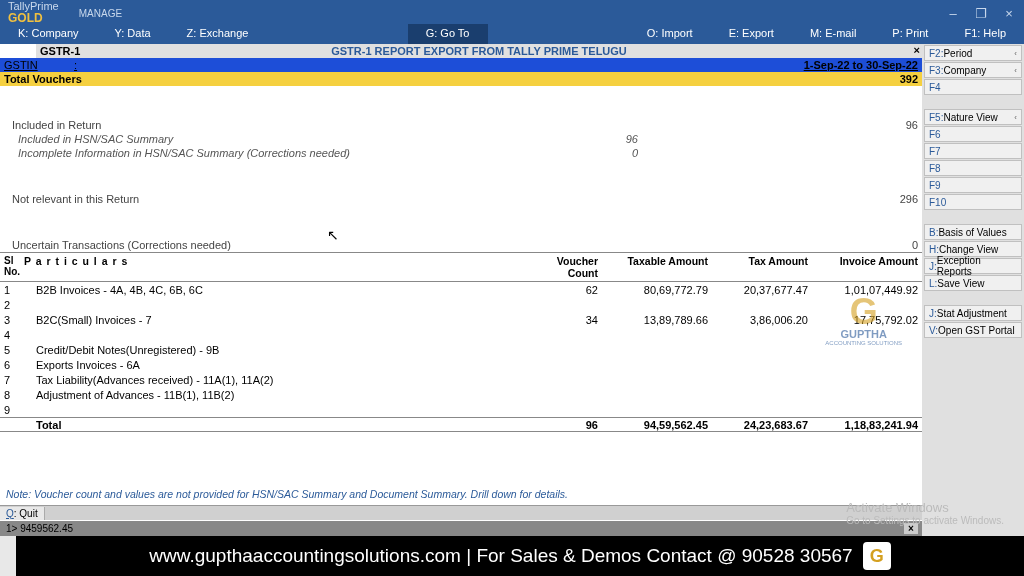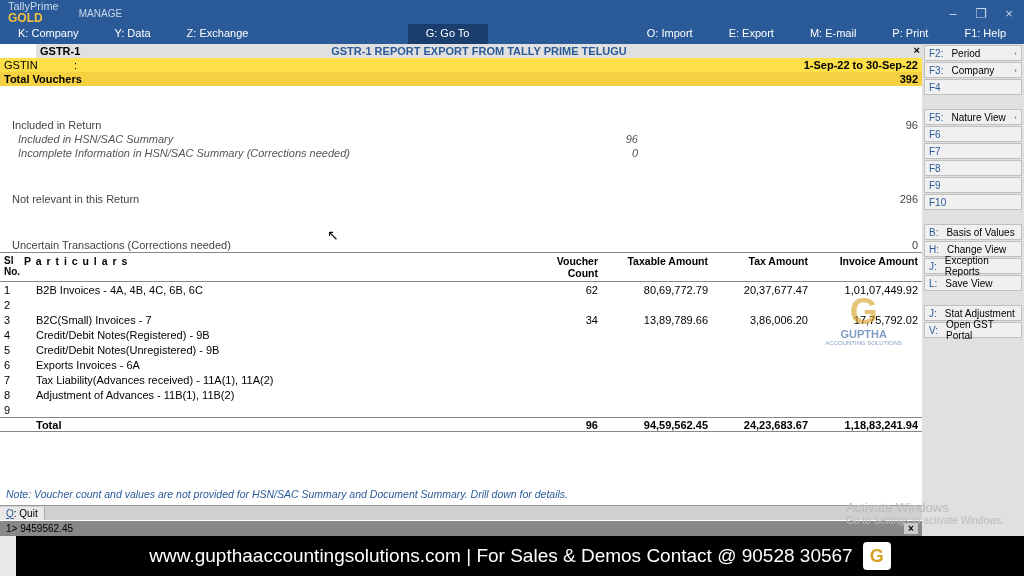--- a/index.html
+++ b/index.html
@@ -19,21 +19,21 @@
 .menu-spacer { flex: 1; }
 
 .content { position: absolute; top: 44px; left: 0; right: 0; bottom: 40px; background: #f4f4f4; display: flex; }
 .main { flex: 1; background: #fff; position: relative; font-size: 11px; }
 .side { width: 102px; background: #e0e0e0; }
 
 .hdr-row { display: flex; align-items: center; height: 14px; font-size: 11px; padding: 0 4px; }
 .gstr-title { background: #e0e0e0; font-weight: bold; position: relative; margin-left: 36px; }
 .gstr-title .close-x { position: absolute; right: 2px; top: 0; font-weight: bold; cursor: pointer; }
 .gstr-center { position: absolute; left: 50%; transform: translateX(-50%); font-weight: bold; color: #2b5a99; }
-.gstin-row { background: #fde047; }
+.gstin-row { background: #1d4ed8; text-decoration: underline; }
 .gstin-row span:first-child { width: 70px; display: inline-block; }
 .period { margin-left: auto; font-weight: bold; }
 .part-hdr { background: #e0e0e0; font-weight: bold; }
 .yellow-row { background: #f5d040; font-weight: bold; }
 .sub-row { padding-left: 18px; font-style: italic; color: #555; }
 .sub-row2 { padding-left: 12px; color: #444; margin-top: 32px; }
 
 .table-hdr { display: flex; padding: 2px 4px; border-top: 1px solid #888; border-bottom: 1px solid #888; font-weight: bold; font-size: 10.5px; }
 .col-sl { width: 20px; }
 .col-part { flex: 1; letter-spacing: 1px; }
@@ -51,21 +51,21 @@
 
 .note { color: #2b5a99; font-style: italic; font-size: 10.5px; padding: 4px 6px; position: absolute; bottom: 32px; left: 0; right: 0; }
 
 .quit-bar { position: absolute; bottom: 16px; left: 0; right: 0; background: #d0d0d0; height: 15px; display: flex; font-size: 10px; align-items: center; border-top: 1px solid #999; }
 .quit-item { background: #e8e8e8; padding: 1px 6px; border-right: 1px solid #aaa; }
 .quit-item .u { color: #2b5a99; text-decoration: underline; }
 
 .calc-bar { position: absolute; bottom: 0; left: -102px; right: 0; background: #888; height: 15px; color: #fff; font-size: 10px; display: flex; align-items: center; padding: 0 4px; }
 .calc-bar .close-calc { margin-left: auto; font-weight: bold; cursor: pointer; color: #000; background: #ccc; width: 14px; text-align: center; }
 
-.side-item { background: #f0f0f0; border: 1px solid #c0c0c0; margin: 1px 2px; padding: 2px 4px; font-size: 10px; height: 16px; display: flex; align-items: center; cursor: pointer; gap: 8px; }
+.side-item { background: #f0f0f0; border: 1px solid #c0c0c0; margin: 1px 2px; padding: 2px 4px; font-size: 10px; height: 16px; display: flex; align-items: center; cursor: pointer; }
 .side-item .k { color: #2b5a99; }
 .side-item .arrow { margin-left: auto; font-size: 8px; color: #666; }
 .side-item.dim { color: #aaa; }
 .side-gap { height: 12px; }
 
 .watermark { position: absolute; right: 20px; bottom: 190px; opacity: 0.6; font-size: 9px; text-align: center; color: #2b5a99; }
 .watermark .g { font-size: 36px; font-weight: bold; color: #d4a020; line-height: 0.9; }
 
 .activate { position: absolute; right: 20px; bottom: 50px; color: #bbb; font-size: 13px; text-align: left; }
 .activate .sm { font-size: 10px; }
@@ -172,21 +172,20 @@
         <div class="data-row">
           <div class="col-sl">3</div>
           <div class="col-part-d">B2C(Small) Invoices - 7</div>
           <div class="col-vc">34</div>
           <div class="col-ta">13,89,789.66</div>
           <div class="col-tx">3,86,006.20</div>
           <div class="col-inv">17,75,792.02</div>
         </div>
         <div class="data-row">
           <div class="col-sl">4</div>
-          <div class="col-part-d">Credit/Debit Notes(Registered) - 9B</div>
           <div class="col-vc"></div>
           <div class="col-ta"></div>
           <div class="col-tx"></div>
           <div class="col-inv"></div>
         </div>
         <div class="data-row">
           <div class="col-sl">5</div>
           <div class="col-part-d">Credit/Debit Notes(Unregistered) - 9B</div>
           <div class="col-vc"></div>
           <div class="col-ta"></div>

